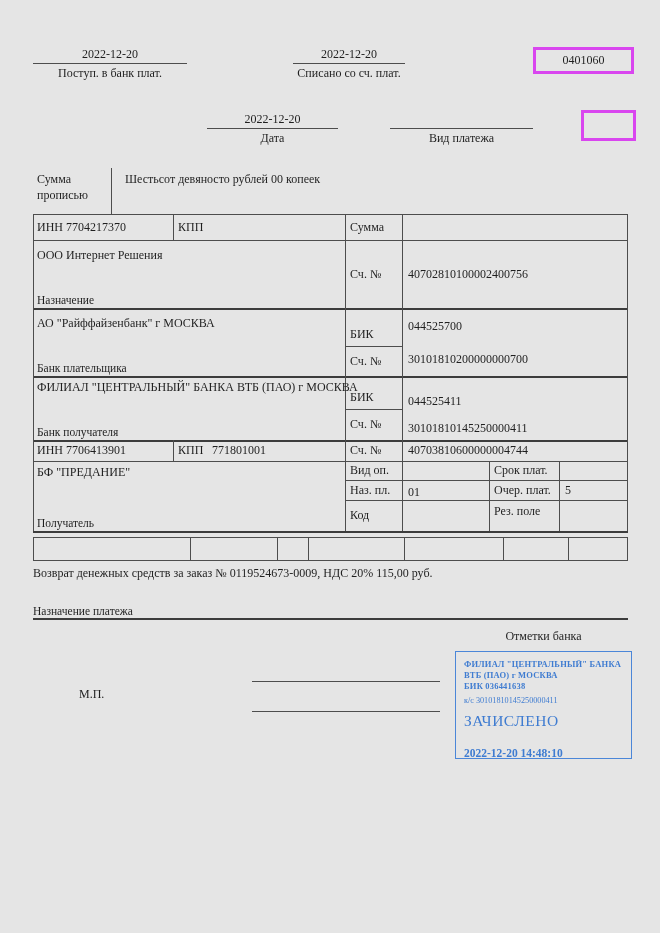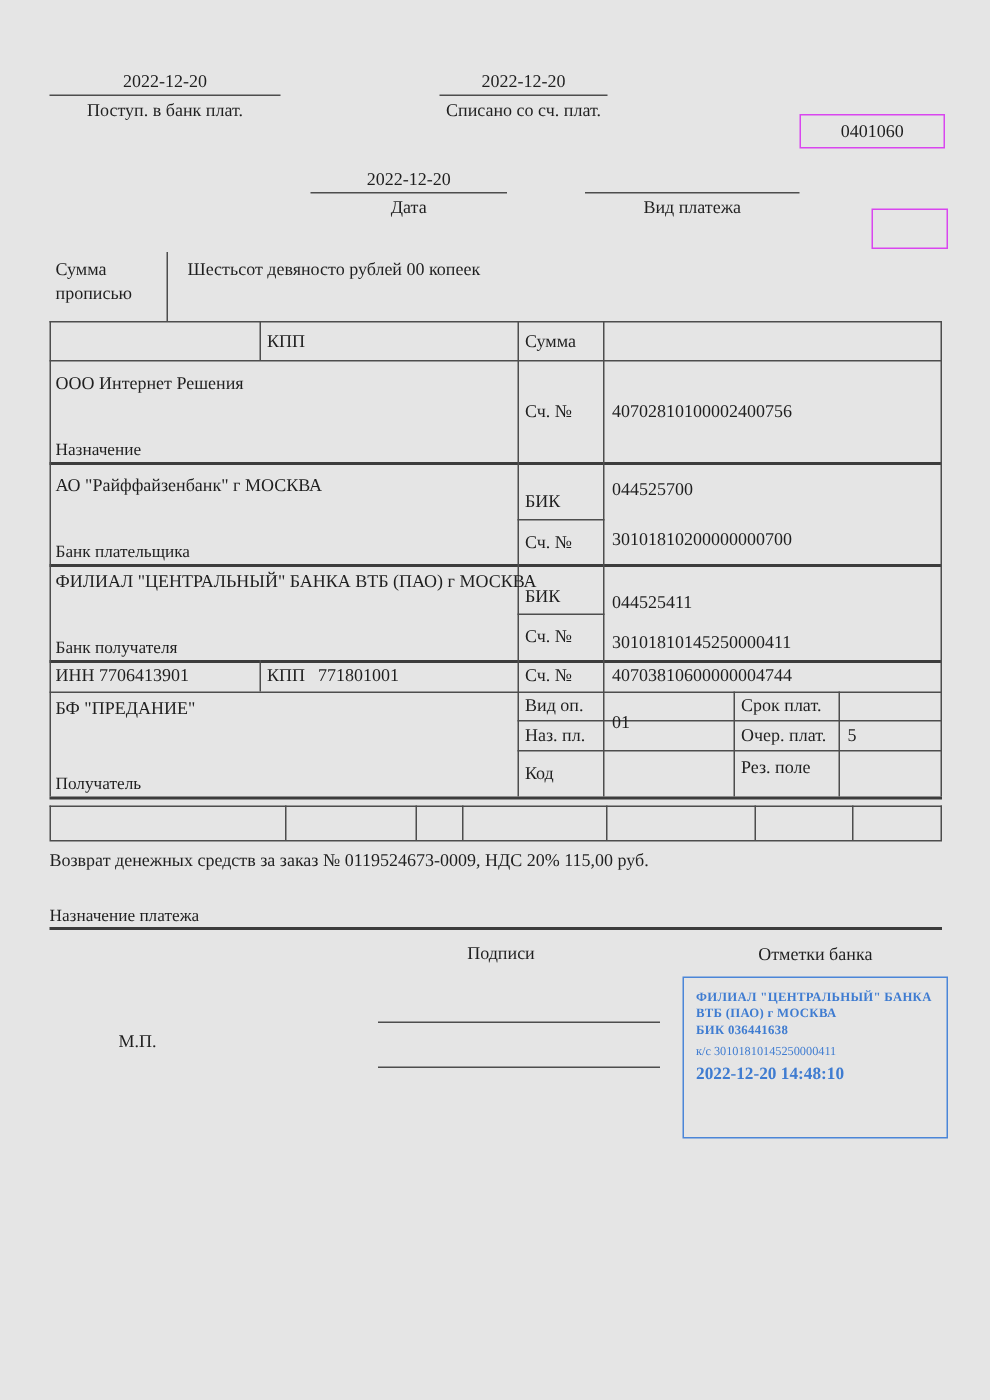--- a/index.html
+++ b/index.html
@@ -10,30 +10,30 @@
   }
   .abs{position:absolute;}
   .hline{position:absolute;height:1px;background:#4d4d4d;}
   .hline.thick{height:2px;background:#3c3c3c;}
   .vline{position:absolute;width:1px;background:#4d4d4d;}
   .cell{position:absolute;display:flex;align-items:center;}
   .cell.top{align-items:flex-start;}
   .cell.bottom{align-items:flex-end;}
   .ctr{justify-content:center;text-align:center;}
   .smalllbl{font-size:11.5px;}
-  .box{position:absolute;border:1px solid #d946ef;display:flex;align-items:center;justify-content:center;margin-top:29px;}
+  .box{position:absolute;border:3px solid #d946ef;display:flex;align-items:center;justify-content:center;}
   .stamp{
     position:absolute;left:455px;top:651px;width:177px;height:108px;
     border:1.5px solid #4b86d8;box-sizing:border-box;color:#3f7cd1;
     padding:7px 6px 0 8px;line-height:11px;
   }
   .stamp .s-small{font-size:8.5px;font-weight:bold;letter-spacing:0.2px;}
   .stamp .s-ks{font-size:8.2px;font-weight:normal;margin-top:3px;}
   .stamp .s-status{font-size:15.5px;margin-top:7px;letter-spacing:0.5px;line-height:16px;}
-  .stamp .s-date{font-size:11.5px;font-weight:bold;margin-top:4px;line-height:12px;}
+  .stamp .s-date{font-size:11.5px;font-weight:bold;margin-top:18px;line-height:12px;}
 </style>
 </head>
 <body>
 
 <div class="page">
 
   <div class="cell ctr" style="left:33px;top:47px;width:154px;height:14px;">2022-12-20</div>
   <div class="hline" style="left:33px;top:63px;width:154px;"></div>
   <div class="cell ctr" style="left:33px;top:66px;width:154px;height:14px;">Поступ. в банк плат.</div>
 
@@ -73,20 +73,21 @@
     <div class="vline" style="left:33px;top:214px;height:317px;"></div>
     <div class="vline" style="left:627px;top:214px;height:317px;"></div>
     <div class="vline" style="left:173px;top:214px;height:26px;"></div>
     <div class="vline" style="left:173px;top:440px;height:21px;"></div>
     <div class="vline" style="left:345px;top:214px;height:317px;"></div>
     <div class="vline" style="left:402px;top:214px;height:317px;"></div>
     <div class="vline" style="left:489px;top:461px;height:70px;"></div>
     <div class="vline" style="left:559px;top:461px;height:70px;"></div>
   </div>
 
+  <div class="cell" style="left:37px;top:214px;width:130px;height:26px;">ИНН 7704217370</div>
   <div class="cell" style="left:178px;top:214px;width:160px;height:26px;">КПП</div>
   <div class="cell" style="left:350px;top:214px;width:50px;height:26px;">Сумма</div>
 
   <div class="abs" style="left:37px;top:248px;">ООО Интернет Решения</div>
   <div class="abs smalllbl" style="left:37px;top:294px;">Назначение</div>
   <div class="cell" style="left:350px;top:240px;width:50px;height:68px;">Сч. №</div>
   <div class="cell" style="left:408px;top:240px;width:215px;height:68px;">40702810100002400756</div>
 
   <div class="abs" style="left:37px;top:316px;">АО "Райффайзенбанк" г МОСКВА</div>
   <div class="abs smalllbl" style="left:37px;top:362px;">Банк плательщика</div>
@@ -105,21 +106,21 @@
   <div class="cell" style="left:37px;top:440px;width:130px;height:21px;">ИНН 7706413901</div>
   <div class="cell" style="left:178px;top:440px;width:34px;height:21px;">КПП</div>
   <div class="cell" style="left:212px;top:440px;width:125px;height:21px;">771801001</div>
   <div class="cell" style="left:350px;top:440px;width:50px;height:21px;">Сч. №</div>
   <div class="cell" style="left:408px;top:440px;width:215px;height:21px;">40703810600000004744</div>
 
   <div class="abs" style="left:37px;top:465px;">БФ "ПРЕДАНИЕ"</div>
   <div class="abs smalllbl" style="left:37px;top:517px;">Получатель</div>
 
   <div class="cell" style="left:350px;top:461px;width:50px;height:19px;">Вид оп.</div>
-  <div class="cell" style="left:408px;top:472px;width:78px;height:19px;">01</div>
+  <div class="cell" style="left:408px;top:483px;width:78px;height:19px;">01</div>
   <div class="cell" style="left:494px;top:461px;width:63px;height:19px;">Срок плат.</div>
 
   <div class="cell" style="left:350px;top:480px;width:50px;height:20px;">Наз. пл.</div>
   <div class="cell" style="left:494px;top:480px;width:63px;height:20px;">Очер. плат.</div>
   <div class="cell" style="left:565px;top:480px;width:60px;height:20px;">5</div>
 
   <div class="cell" style="left:350px;top:500px;width:50px;height:31px;">Код</div>
   <div class="cell top" style="left:494px;top:504px;width:63px;height:20px;">Рез. поле</div>
 
   <div>
@@ -132,28 +133,28 @@
     <div class="vline" style="left:404px;top:537px;height:23px;"></div>
     <div class="vline" style="left:503px;top:537px;height:23px;"></div>
     <div class="vline" style="left:568px;top:537px;height:23px;"></div>
     <div class="vline" style="left:627px;top:537px;height:23px;"></div>
   </div>
 
   <div class="abs" style="left:33px;top:566px;">Возврат денежных средств за заказ № 0119524673-0009, НДС 20% 115,00 руб.</div>
   <div class="abs smalllbl" style="left:33px;top:605px;">Назначение платежа</div>
   <div class="hline thick" style="left:33px;top:618px;width:595px;"></div>
 
-  <div class="cell ctr" style="left:234px;top:628px;width:200px;height:14px;">Подписи</div>
   <div class="cell ctr" style="left:455px;top:629px;width:177px;height:14px;">Отметки банка</div>
 
   <div class="abs" style="left:79px;top:687px;">М.П.</div>
   <div class="hline" style="left:252px;top:681px;width:188px;"></div>
   <div class="hline" style="left:252px;top:711px;width:188px;"></div>
 
   <div class="stamp">
     <div class="s-small">ФИЛИАЛ "ЦЕНТРАЛЬНЫЙ" БАНКА</div>
     <div class="s-small">ВТБ (ПАО) г МОСКВА</div>
     <div class="s-small">БИК 036441638</div>
     <div class="s-ks">к/с 30101810145250000411</div>
+    <div class="s-status">ЗАЧИСЛЕНО</div>
     <div class="s-date">2022-12-20 14:48:10</div>
   </div>
 
 </div>
 
 </body></html>

